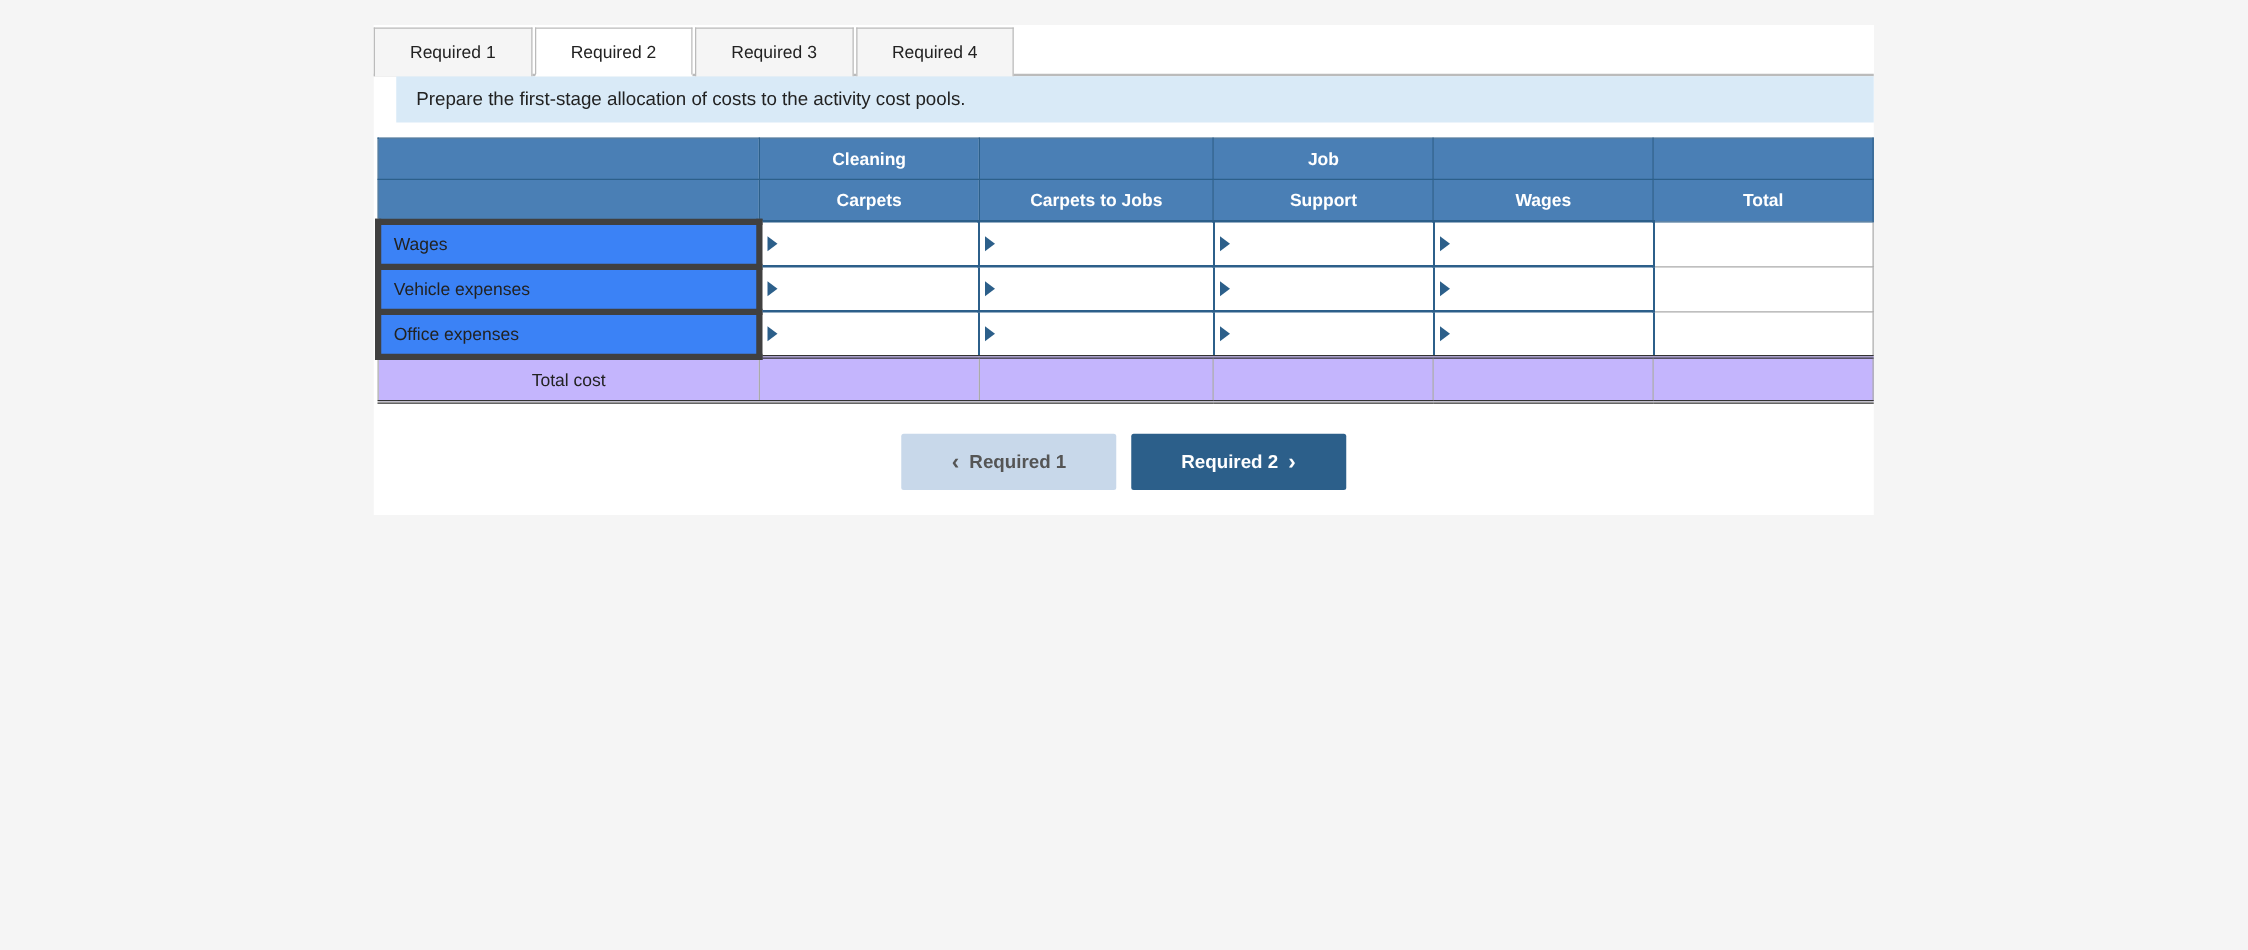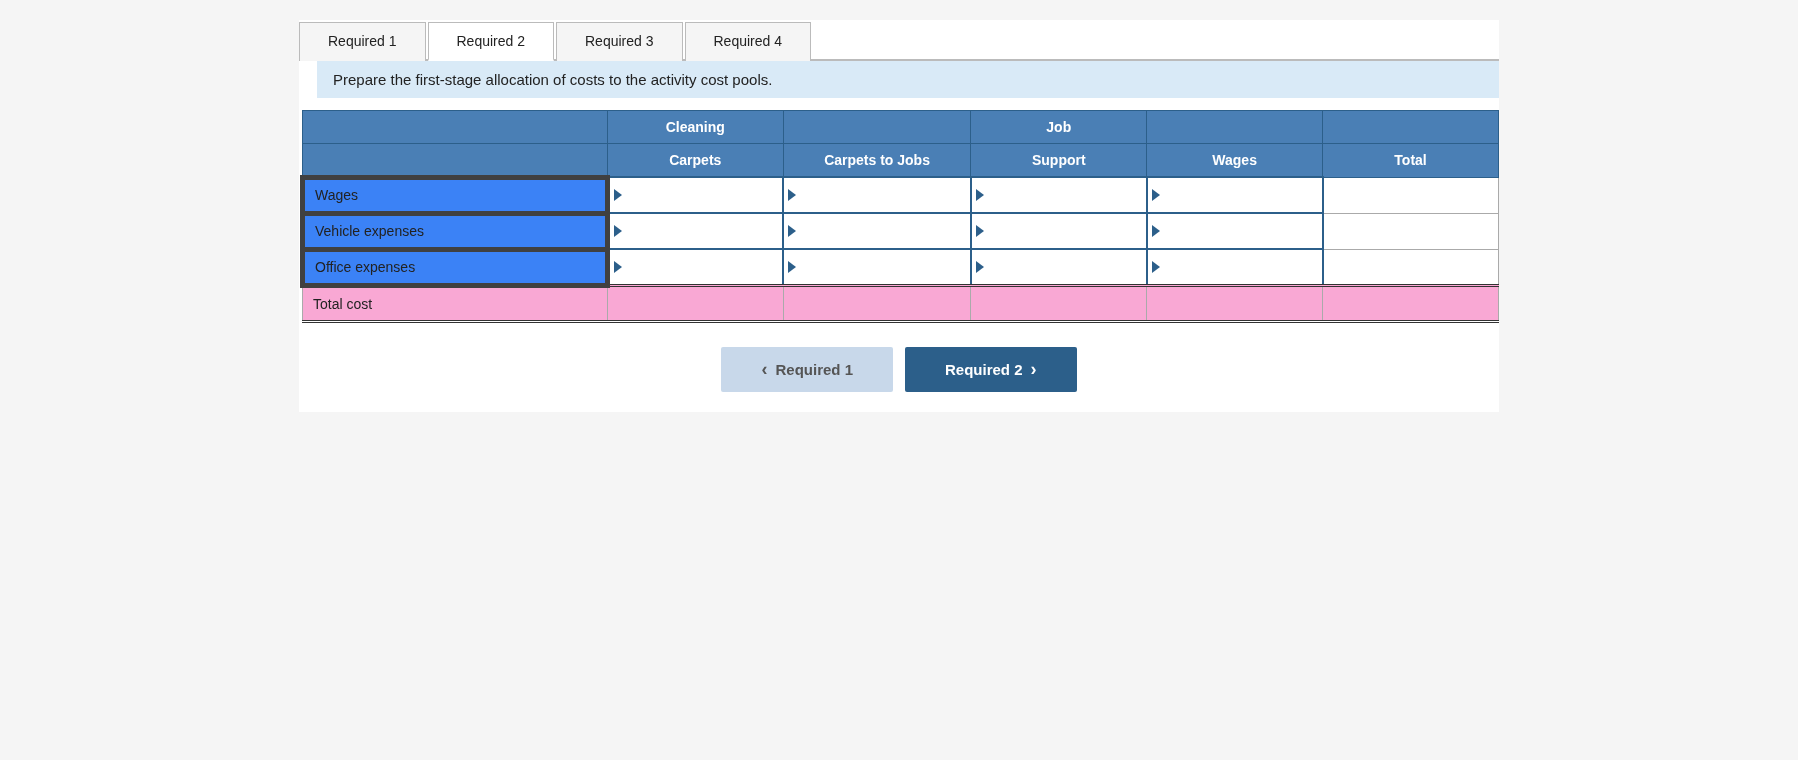--- a/index.html
+++ b/index.html
@@ -114,22 +114,23 @@
       border: 1px solid #aaa;
     }
 
     
     .total-row td {
       border-top: 3px double #333;
       border-bottom: 3px double #333;
       border-left: 1px solid #aaa;
       border-right: 1px solid #aaa;
       height: 36px;
-      background: #f9a8d4;
+      background: #c4b5fd;
       padding: 0;
+      text-align: center;
     }
     .total-row td.label-cell {
       padding: 6px 10px;
       font-size: 14px;
     }
 
     
     .arrow-indicator {
       display: inline-block;
       width: 0;

